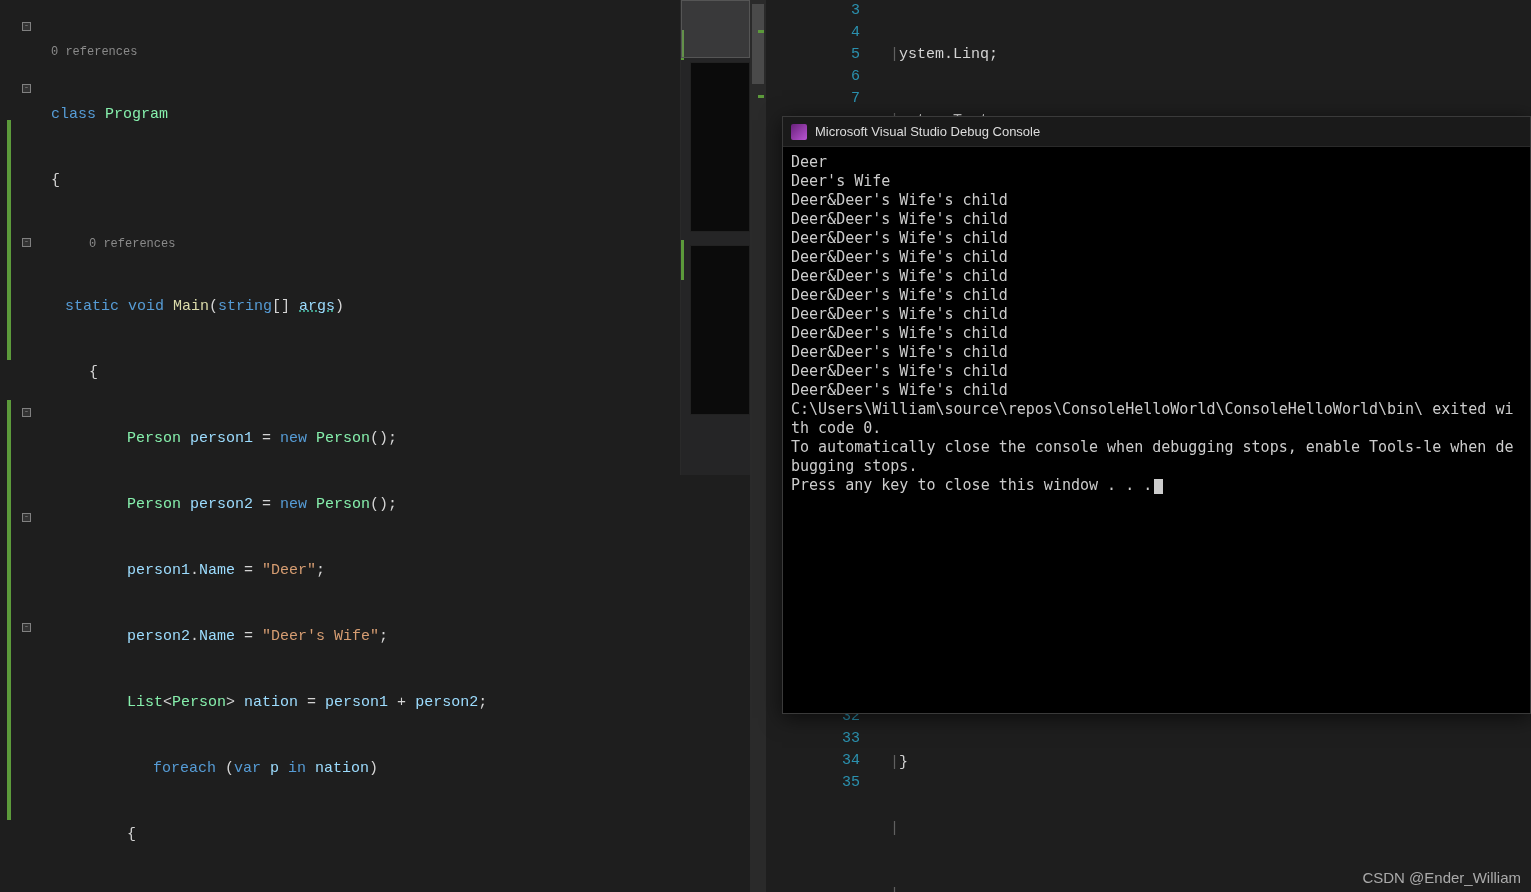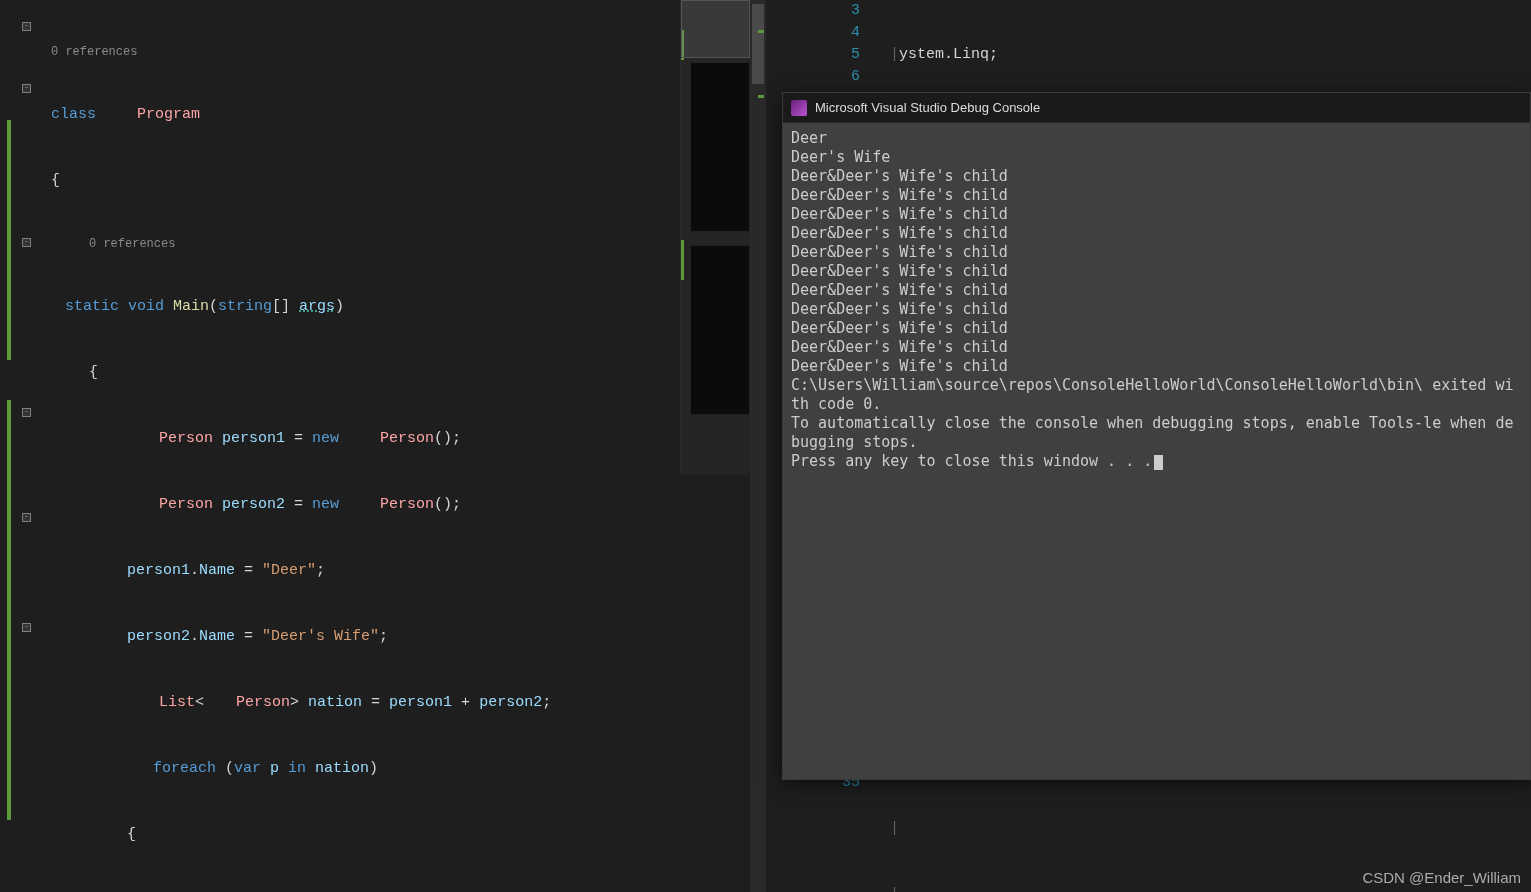--- a/index.html
+++ b/index.html
@@ -46,21 +46,21 @@
     position: absolute;
     left: 35px; top: 0;
     right: 5px;
     font-size: 15px;
     line-height: 22px;
     white-space: pre;
   }
   .ref-label { color: #8a8a8a; font-size: 12px; line-height: 16px; }
   .code-line { height: 22px; }
   .kw { color: #569cd6; }
-  .type { color: #fca5a5; margin-left: 32px; }
+  .type { color: #86efac; }
   .method { color: #dcdcaa; }
   .var { color: #9cdcfe; }
   .str { color: #d69d72; }
   .underline { text-decoration: underline dotted #4ec9b0; }
 
   .minimap {
     position: absolute;
     left: 680px; top: 0;
     width: 70px; height: 475px;
     background: #252526;
@@ -110,23 +110,23 @@
     color:#2b91af; font-size:15px;
   }
   .right-code {
     position:absolute; left:120px; top:0; right:0;
     font-size:15px; line-height:22px; white-space:pre;
   }
   .vbar { color:#606060; }
 
   .console-window {
     position:absolute;
-    left: 782px; top: 92px;
-    width: 749px; height: 688px;
-    background: #404040;
+    left: 782px; top: 116px;
+    width: 749px; height: 598px;
+    background: #000000;
     border: 1px solid #3a3a3a;
     box-shadow: 0 4px 20px rgba(0,0,0,.6);
   }
   .console-title {
     height: 30px;
     background: #1a1a1a;
     display:flex; align-items:center;
     padding: 0 8px;
     border-bottom:1px solid #2a2a2a;
   }

